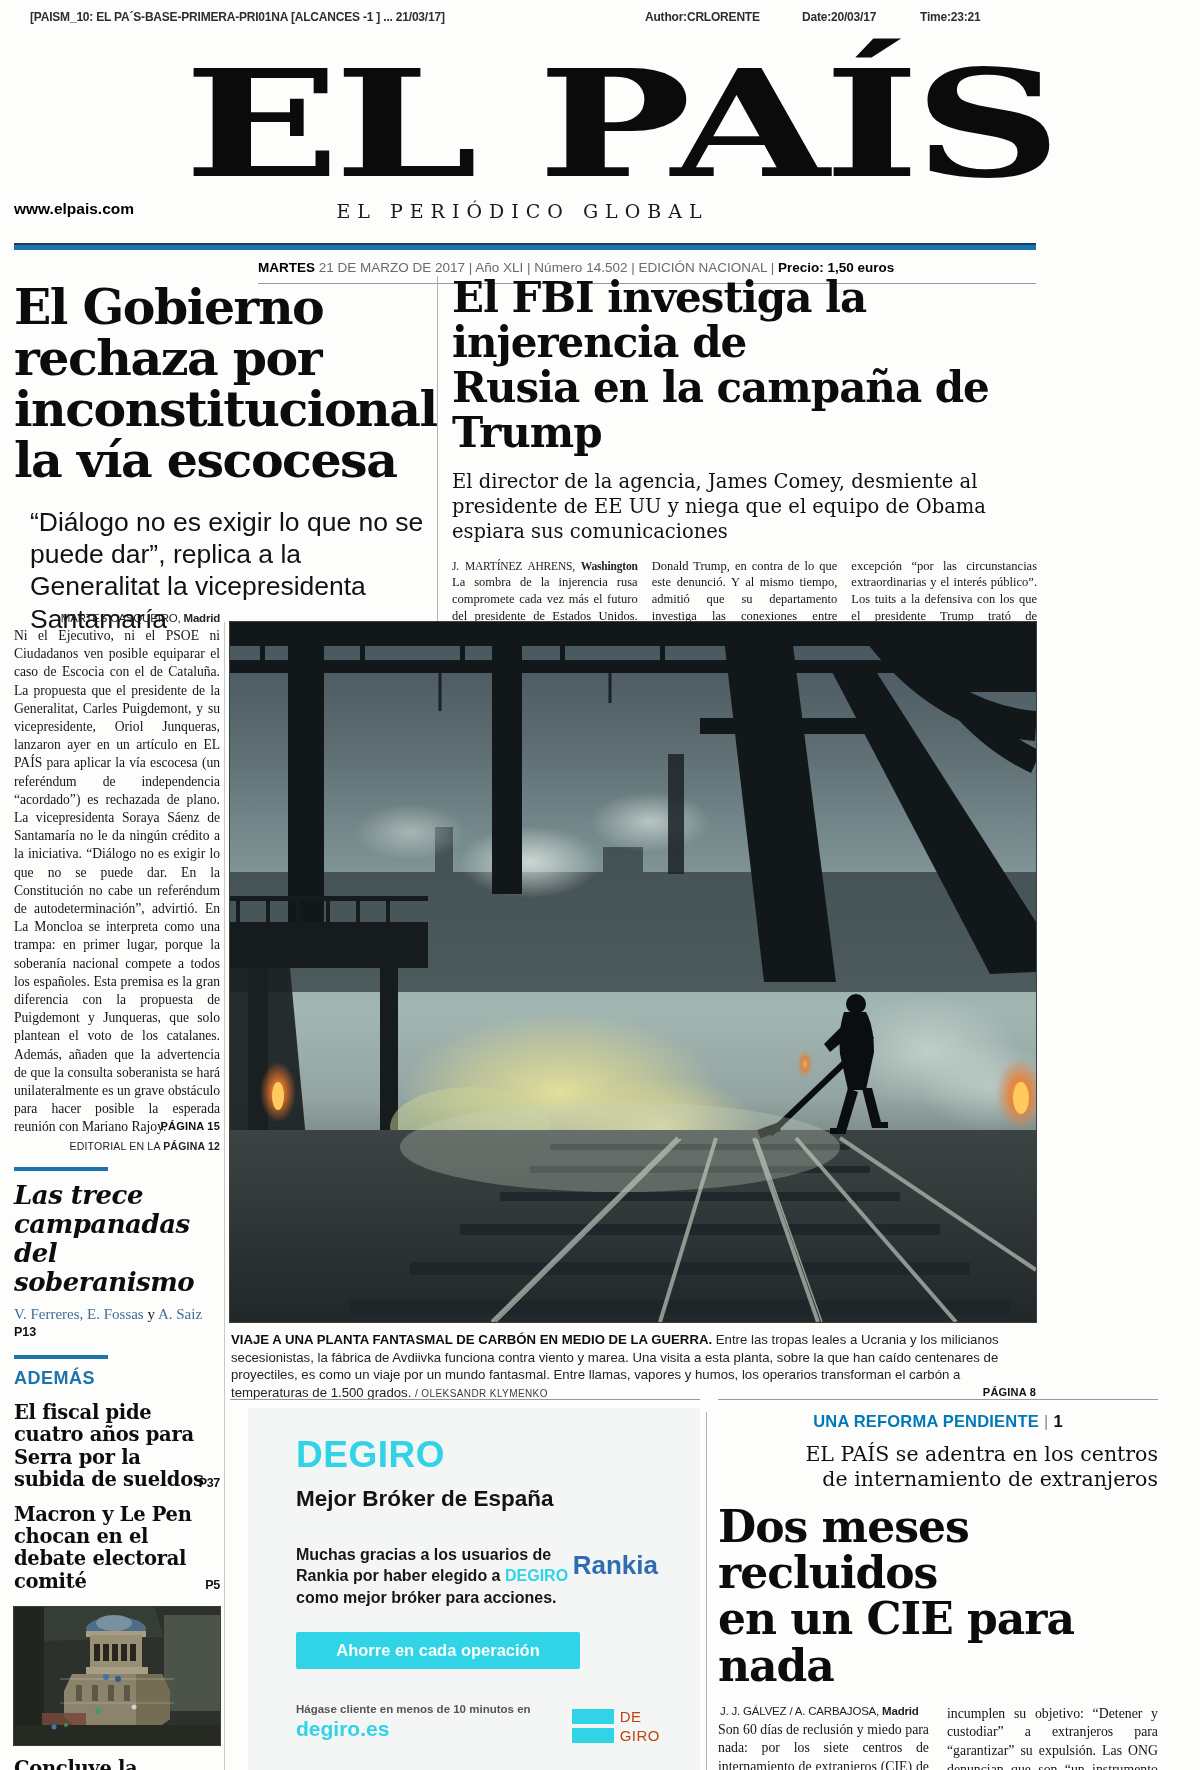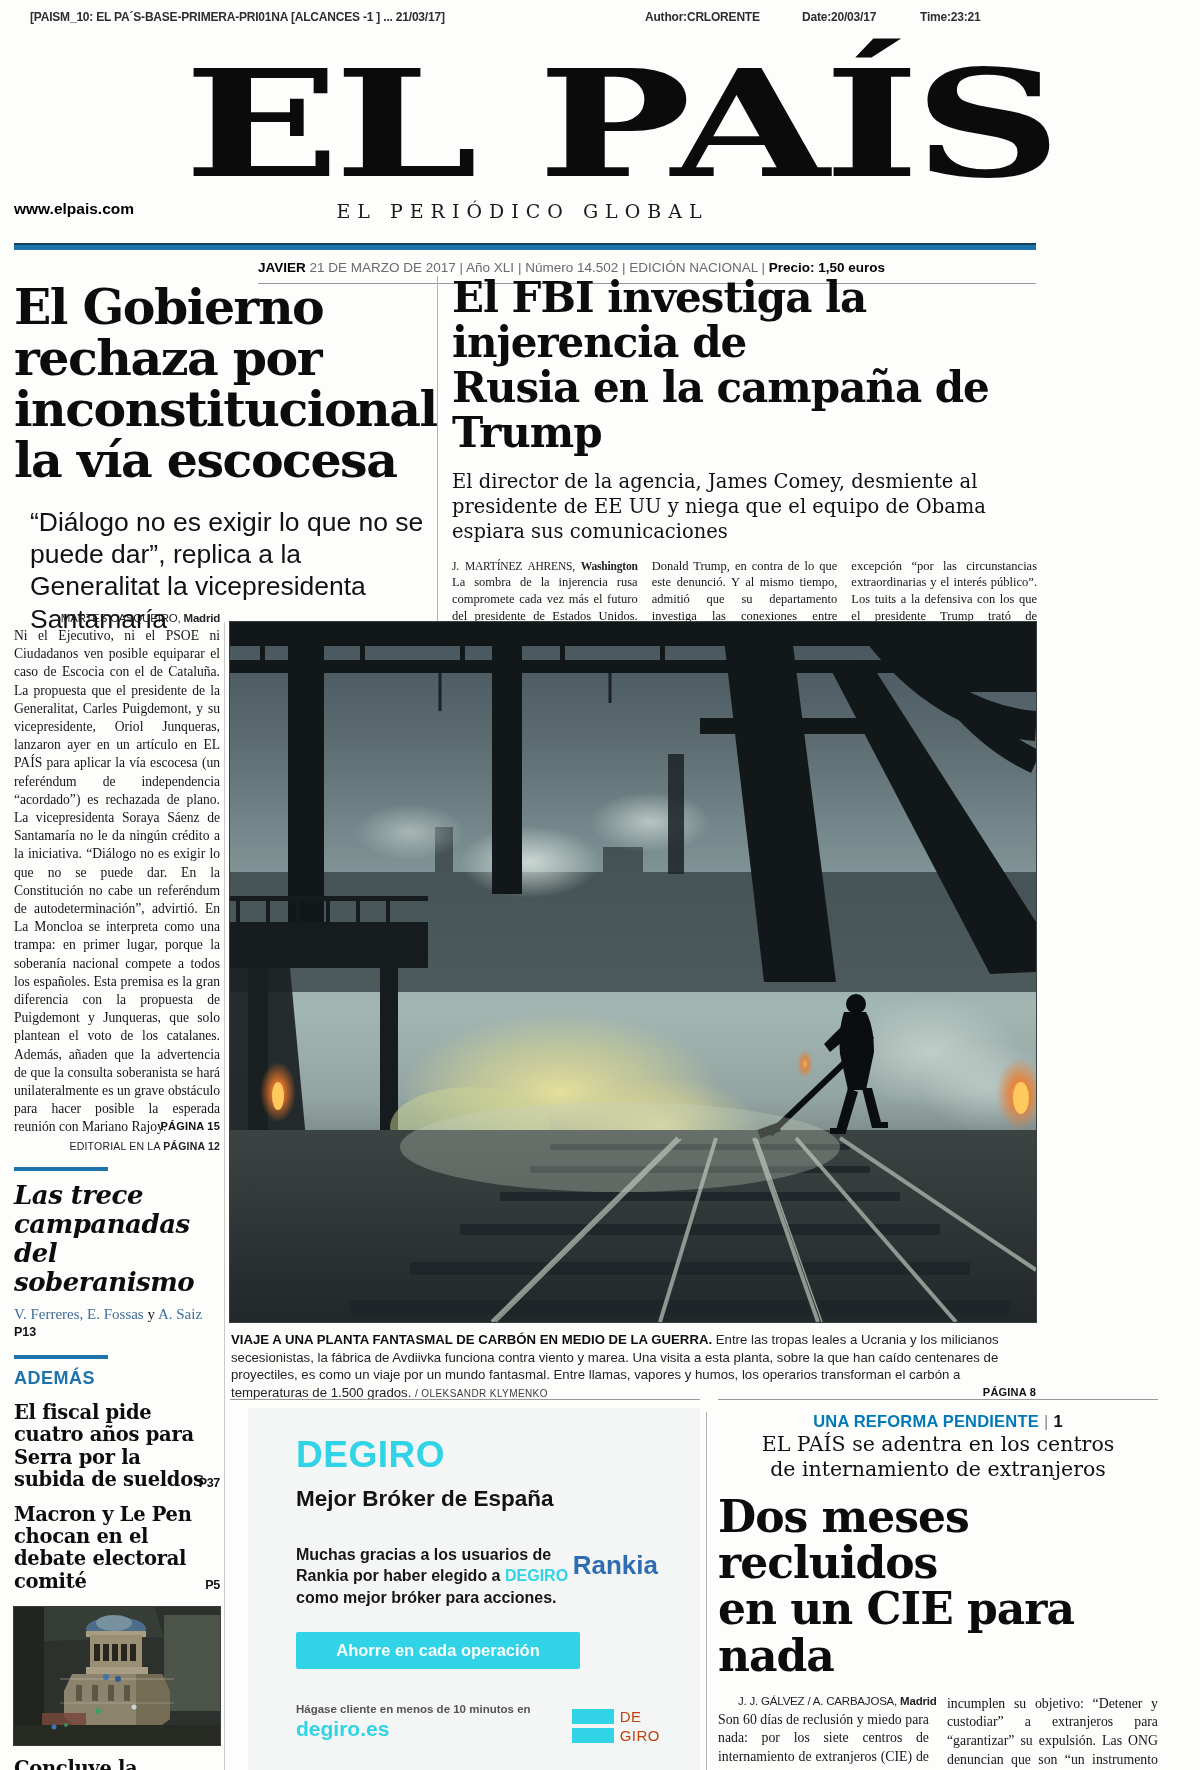--- a/index.html
+++ b/index.html
@@ -93,44 +93,44 @@
   .ad .dlogo{position:absolute;right:40px;bottom:26px;}
   .ad .dlogo .row{display:flex;align-items:center;gap:6px;margin-top:2px;}
   .ad .dlogo .blk{width:42px;height:15px;background:var(--cyan,#31d3e6);}
   .ad .dlogo .tx{font-size:15px;font-weight:400;color:#c2410c;letter-spacing:0.5px;}
 
   
   .cie{left:718px;top:1406px;width:440px;}
   .cie .kicker{margin-top:6px;text-align:center;font-size:16.5px;font-weight:bold;color:var(--kicker,#0079b8);letter-spacing:0.2px;}
   .cie .kicker .sep{color:#8a8a8a;font-weight:400;padding:0 5px;}
   .cie .kicker .num{color:#101010;}
-  .cie .deck{margin-top:1px;text-align:center;font-family:"DejaVu Serif",serif;font-size:20.5px;line-height:1.22;color:#101010;}
+  .cie .deck{margin-top:11px;text-align:right;font-family:"DejaVu Serif",serif;font-size:20.5px;line-height:1.22;color:#101010;}
   .cie .hl{margin-top:12px;font-size:44px;line-height:1.05;letter-spacing:-1px;}
-  .cie .byline{display:block;margin-top:16px;margin-left:20px;}
+  .cie .byline{display:block;margin-top:16px;margin-left:2px;}
   .cie .cols{margin-top:4px;display:flex;gap:18px;}
   .cie .col{width:211px;font-size:13.8px;line-height:18.6px;color:#151515;}
   .cie .col2{margin-top:-16px;position:relative;padding-bottom:2px;}
 </style>
 </head>
 <body>
 
 <div id="page">
 
   <div class="abs prepress pp-left">[PAISM_10: EL PA´S-BASE-PRIMERA-PRI01NA [ALCANCES -1 ] ... 21/03/17]</div>
   <div class="abs prepress pp-author">Author:CRLORENTE</div>
   <div class="abs prepress pp-date">Date:20/03/17</div>
   <div class="abs prepress pp-time">Time:23:21</div>
 
   <div class="abs mast-title">EL PAÍS</div>
   <div class="abs mast-url">www.elpais.com</div>
   <div class="abs mast-tag">EL PERIÓDICO GLOBAL</div>
   <div class="abs rule-blue-top"></div>
 
   <div class="abs dateline">
-    <span class="b">JAVIER </span><span>21 DE MARZO DE 2017 </span><span>| Año XLI | Número 14.502 | EDICIÓN NACIONAL | </span><span class="b">Precio: 1,50 euros</span>
+    <span class="b">MARTES </span><span>21 DE MARZO DE 2017 </span><span>| Año XLI | Número 14.502 | EDICIÓN NACIONAL | </span><span class="b">Precio: 1,50 euros</span>
   </div>
   <div class="abs rule-thin-date"></div>
 
   <div class="abs leadleft">
     <div class="hl serifhead">
       <div>El Gobierno</div>
       <div>rechaza por</div>
       <div>inconstitucional</div>
       <div>la vía escocesa</div>
     </div>

